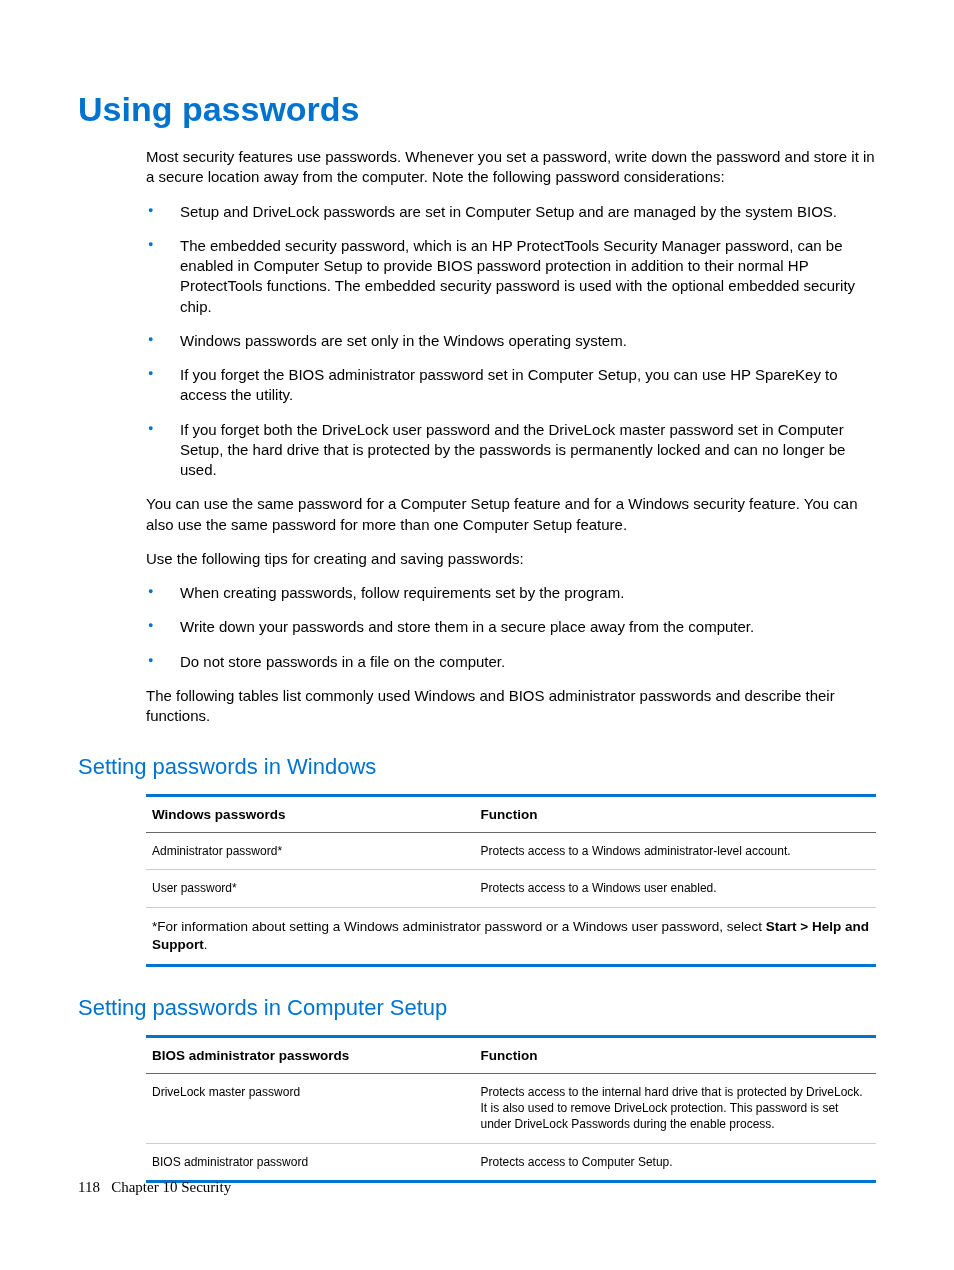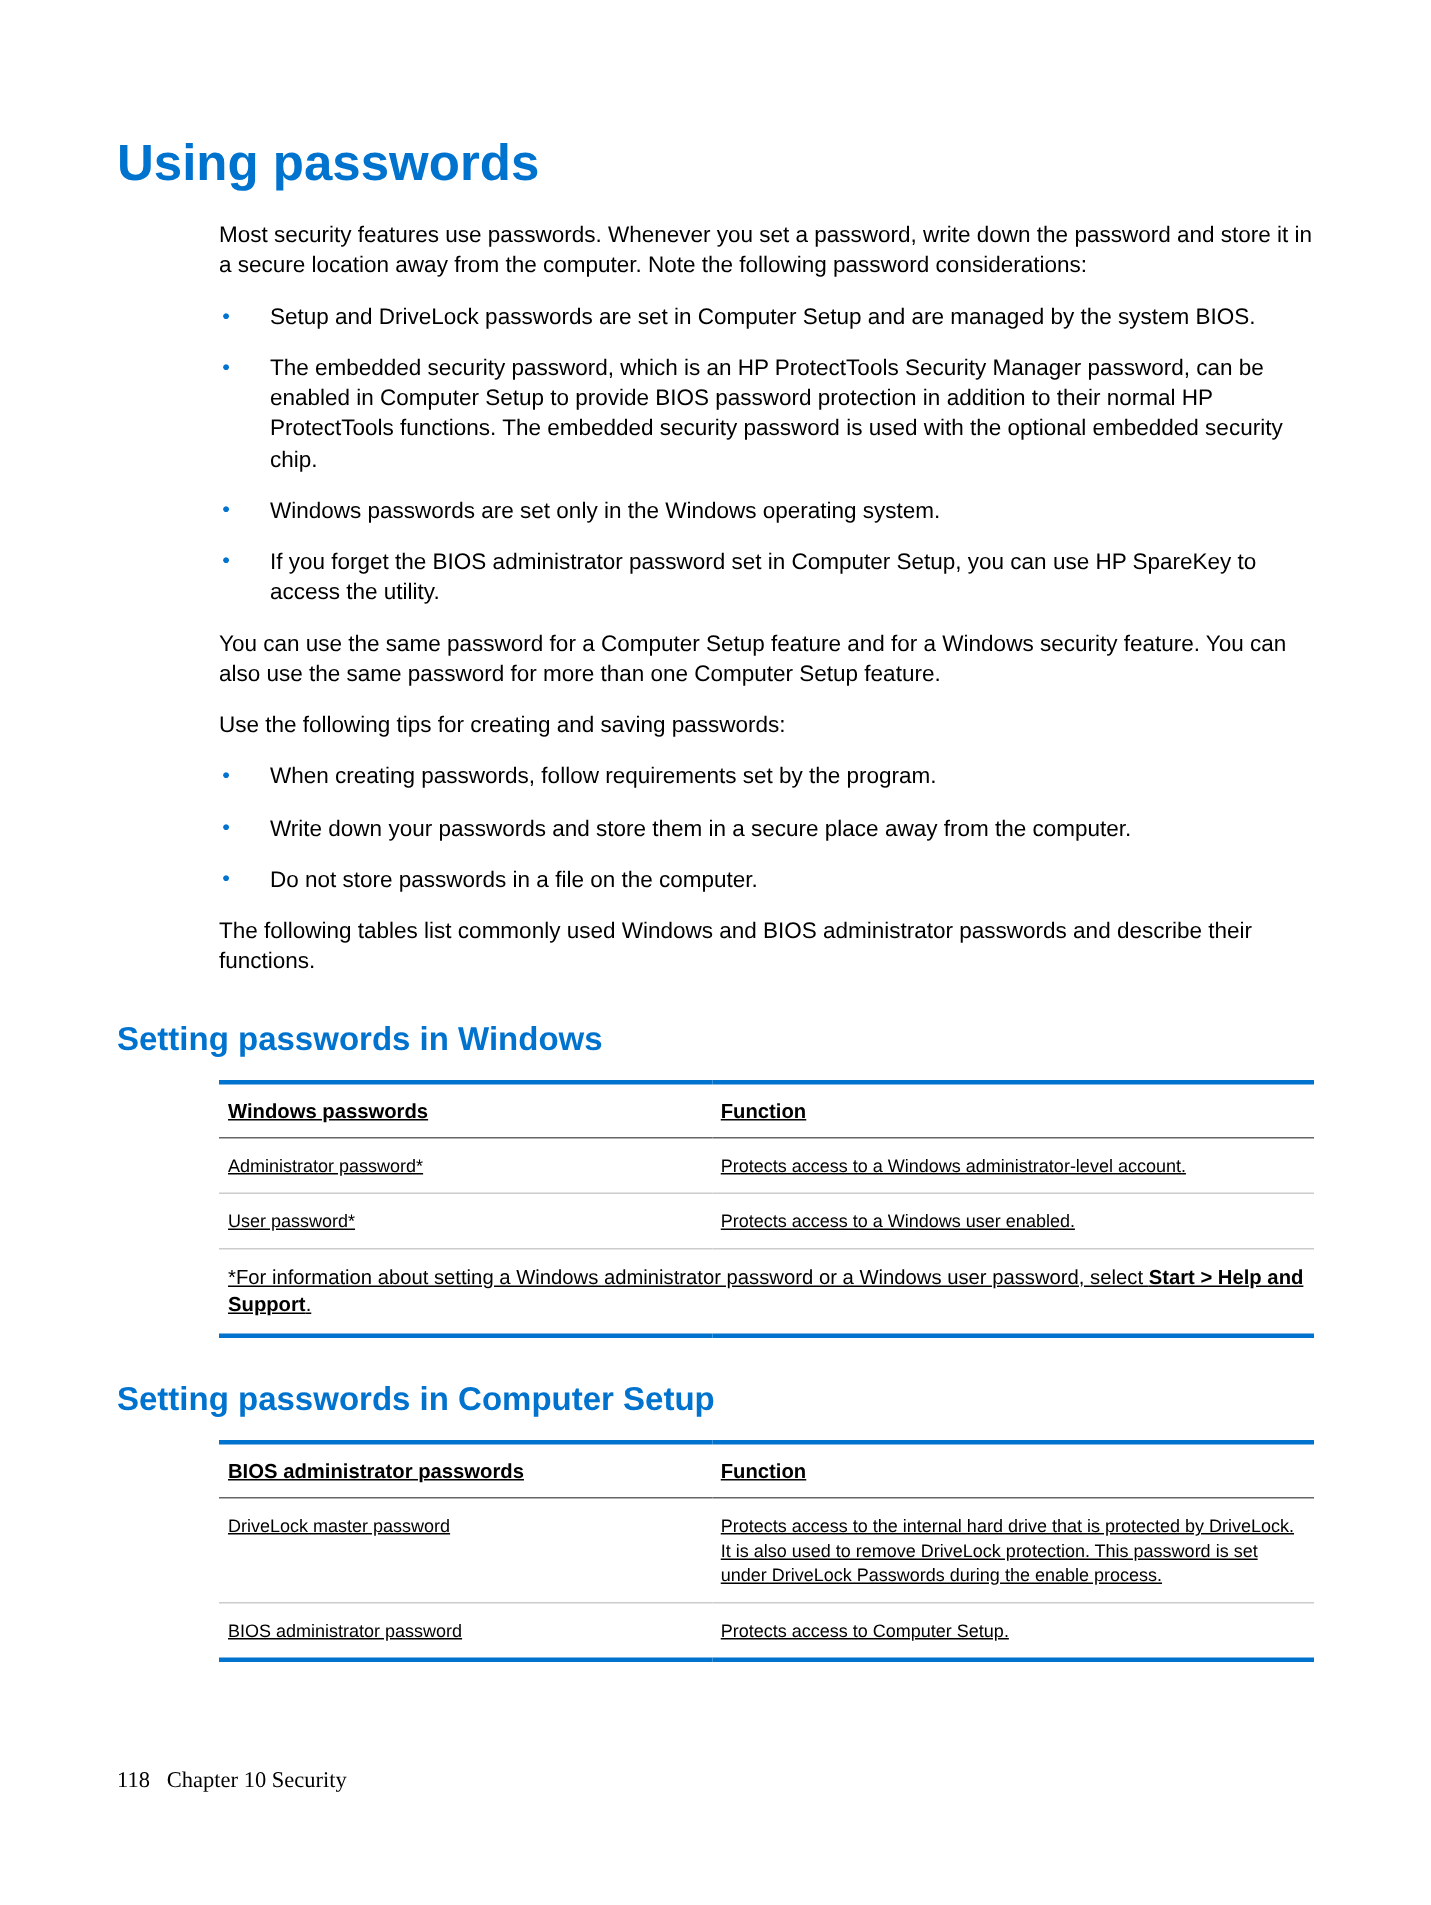--- a/index.html
+++ b/index.html
@@ -14,21 +14,21 @@
     }
     h1 {
       color: #0073cf;
       font-size: 34px;
       font-weight: bold;
       margin-bottom: 18px;
     }
     h2 {
       color: #0073cf;
       font-size: 22px;
-      font-weight: bold;
+      font-weight: normal;
       margin-top: 28px;
       margin-bottom: 14px;
     }
     .content {
       margin-left: 68px;
       margin-top: 14px;
     }
     p {
       font-size: 15px;
       line-height: 1.35;
@@ -50,21 +50,20 @@
       color: #0073cf;
       position: absolute;
       left: 2px;
       top: 2px;
       font-size: 9px;
     }
     table {
       width: 100%;
       border-collapse: collapse;
       margin-top: 6px;
-      text-decoration: underline;
     }
     table th {
       text-align: left;
       font-size: 13.5px;
       font-weight: bold;
       padding: 10px 6px;
       border-top: 3px solid #0073cf;
       border-bottom: 1px solid #666;
     }
     table td {
@@ -98,20 +97,21 @@
 <h1>Using passwords</h1>
 
 <div class="content">
   <p>Most security features use passwords. Whenever you set a password, write down the password and store it in a secure location away from the computer. Note the following password considerations:</p>
 
   <ul>
     <li>Setup and DriveLock passwords are set in Computer Setup and are managed by the system BIOS.</li>
     <li>The embedded security password, which is an HP ProtectTools Security Manager password, can be enabled in Computer Setup to provide BIOS password protection in addition to their normal HP ProtectTools functions. The embedded security password is used with the optional embedded security chip.</li>
     <li>Windows passwords are set only in the Windows operating system.</li>
     <li>If you forget the BIOS administrator password set in Computer Setup, you can use HP SpareKey to access the utility.</li>
+    <li>If you forget both the DriveLock user password and the DriveLock master password set in Computer Setup, the hard drive that is protected by the passwords is permanently locked and can no longer be used.</li>
   </ul>
 
   <p>You can use the same password for a Computer Setup feature and for a Windows security feature. You can also use the same password for more than one Computer Setup feature.</p>
   <p>Use the following tips for creating and saving passwords:</p>
 
   <ul>
     <li>When creating passwords, follow requirements set by the program.</li>
     <li>Write down your passwords and store them in a secure place away from the computer.</li>
     <li>Do not store passwords in a file on the computer.</li>
   </ul>

